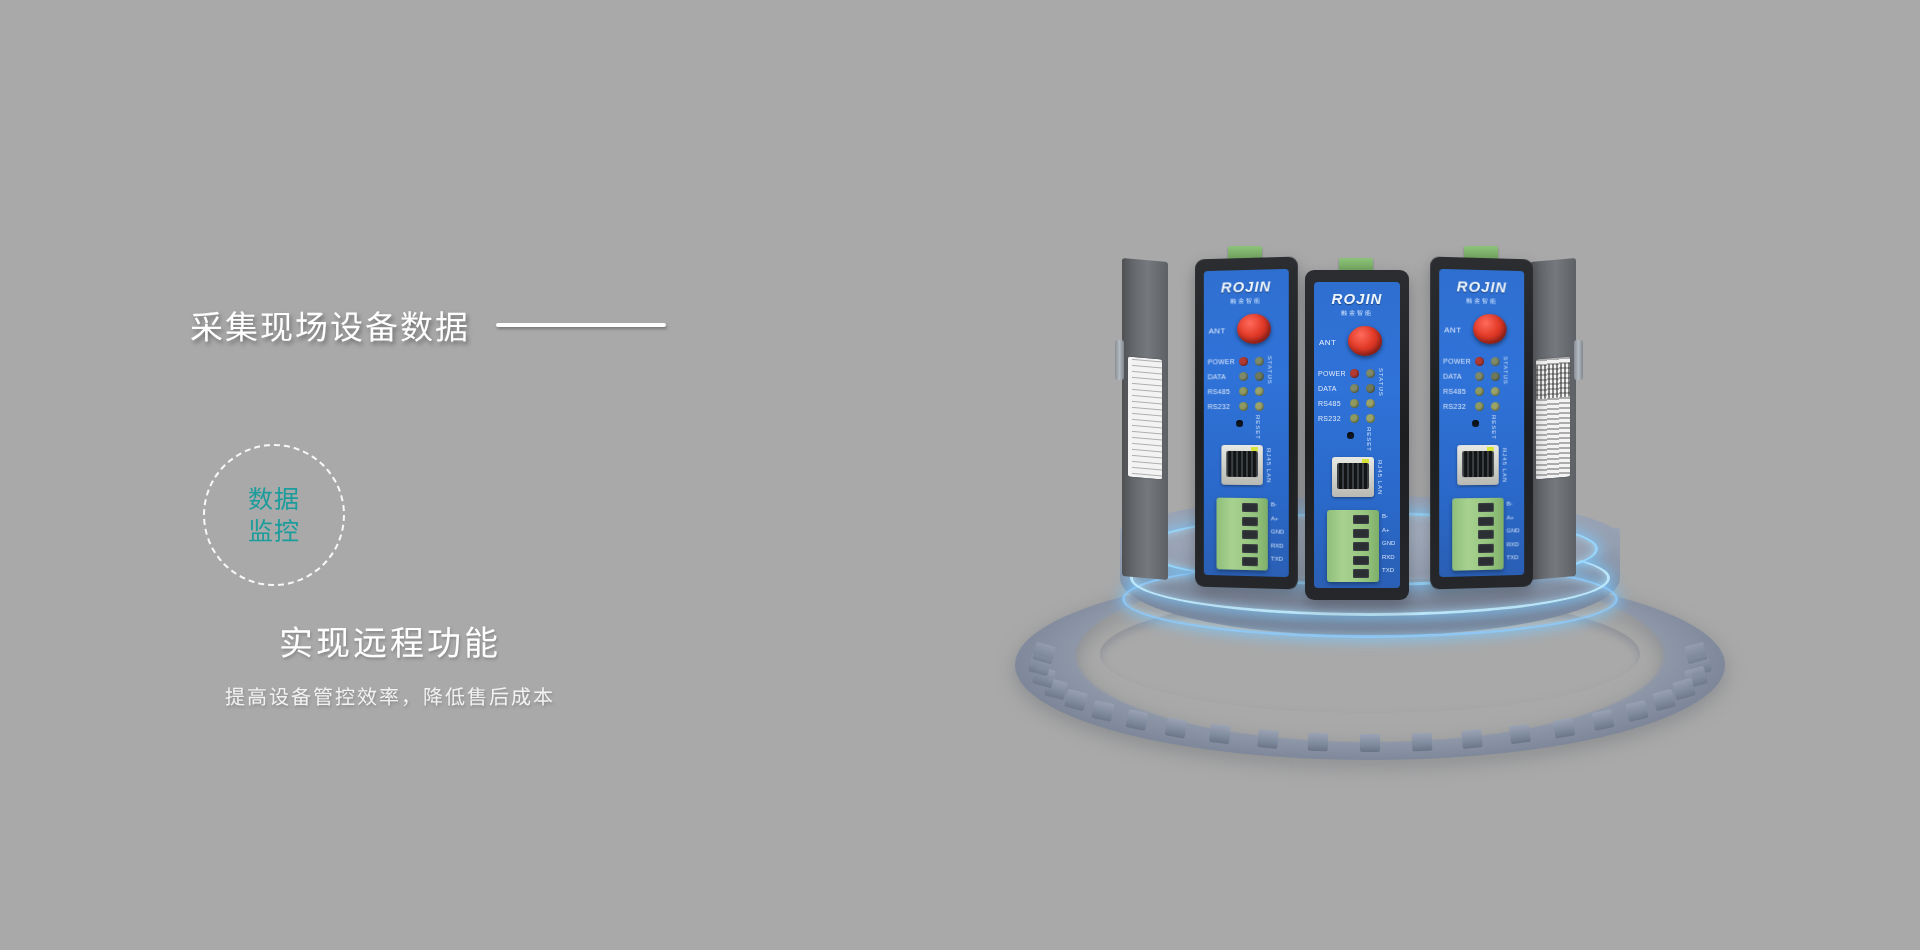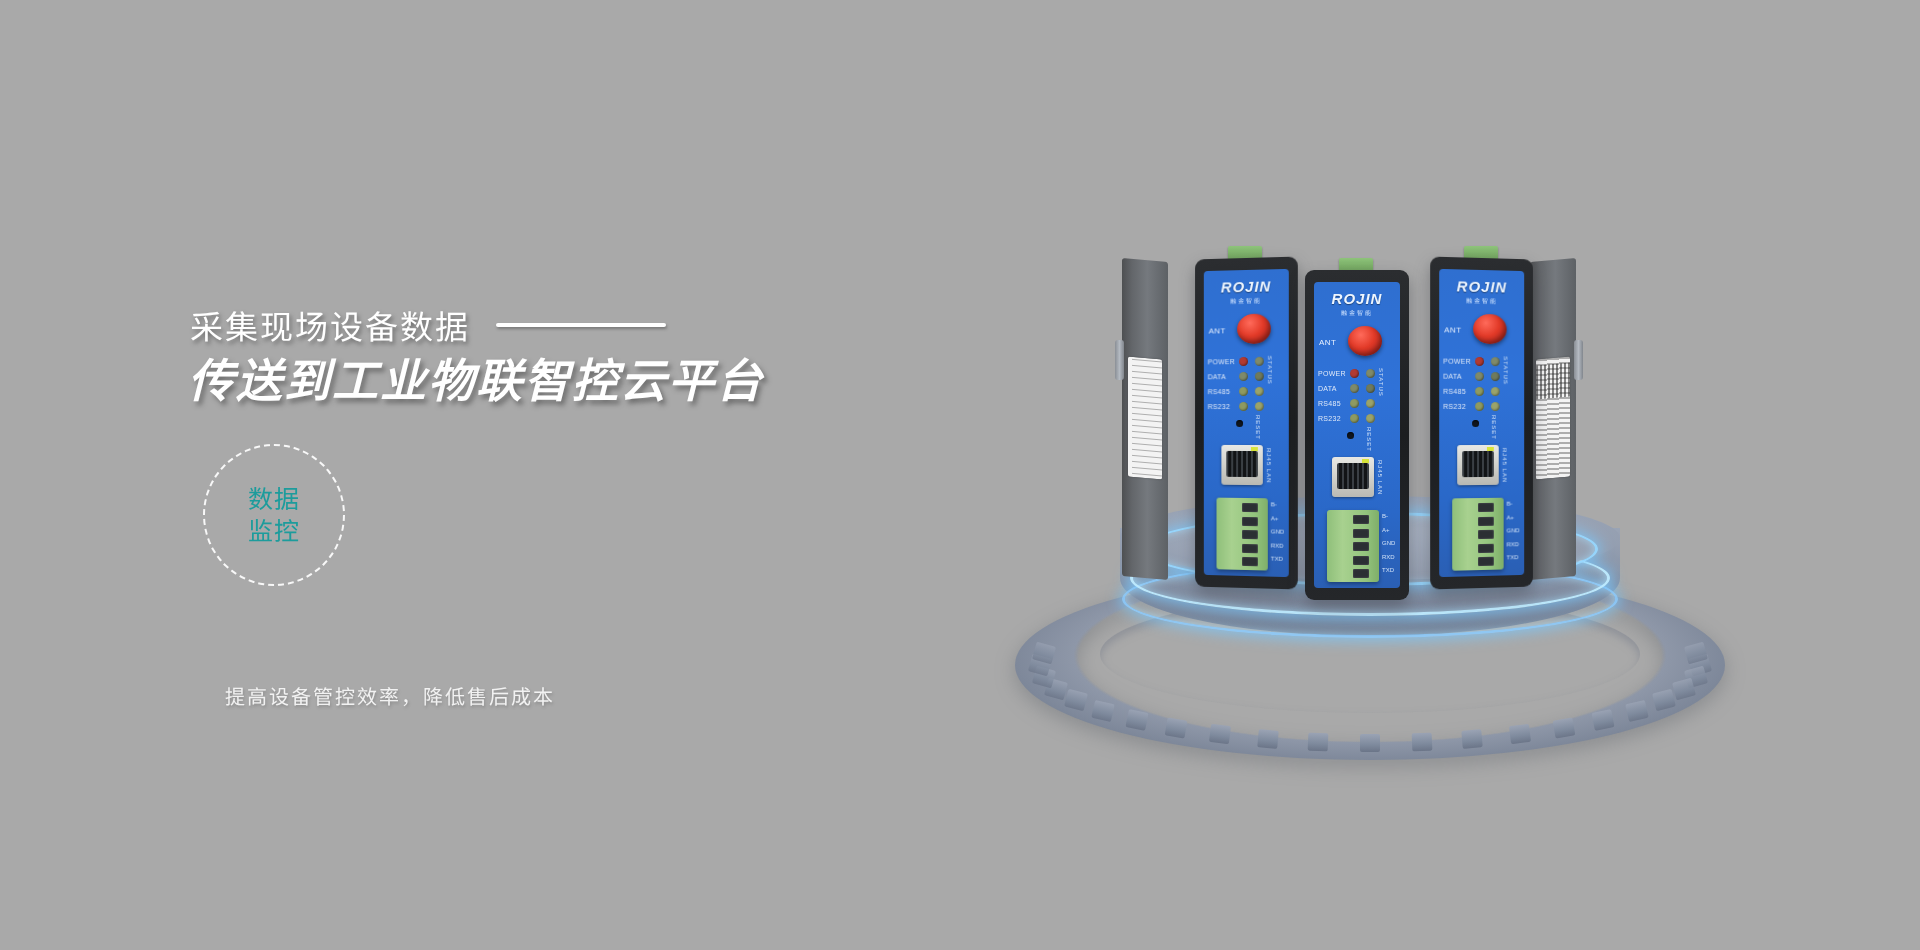--- a/index.html
+++ b/index.html
@@ -234,29 +234,29 @@
 
 <div id="banner">
 
   <div id="copy">
 
     <div class="kicker-row">
       <div class="kicker">采集现场设备数据</div>
       <div class="kicker-rule"></div>
     </div>
 
-    <div class="headline">传送到工业物联智控云平台</div>
 
     <div id="circles">
       <div class="circle">
         <span>数据</span>
         <span>监控</span>
       </div>
     </div>
 
+    <div class="sub-main">实现远程功能</div>
     <div class="sub-note">提高设备管控效率，降低售后成本</div>
   </div>
 
   <div id="scene">
 
     <div class="gear-ring"></div>
     <div class="gear-teeth" id="gear-teeth">
         <div class="tooth" style="left: 675px; top: 86px; transform: rotate(-16deg); opacity: 0.72;"></div>
         <div class="tooth" style="left: 670.937px; top: 98.2019px; transform: rotate(-15.803deg); opacity: 0.76;"></div>
         <div class="tooth" style="left: 658.849px; top: 110.103px; transform: rotate(-15.2169deg); opacity: 0.81;"></div>

